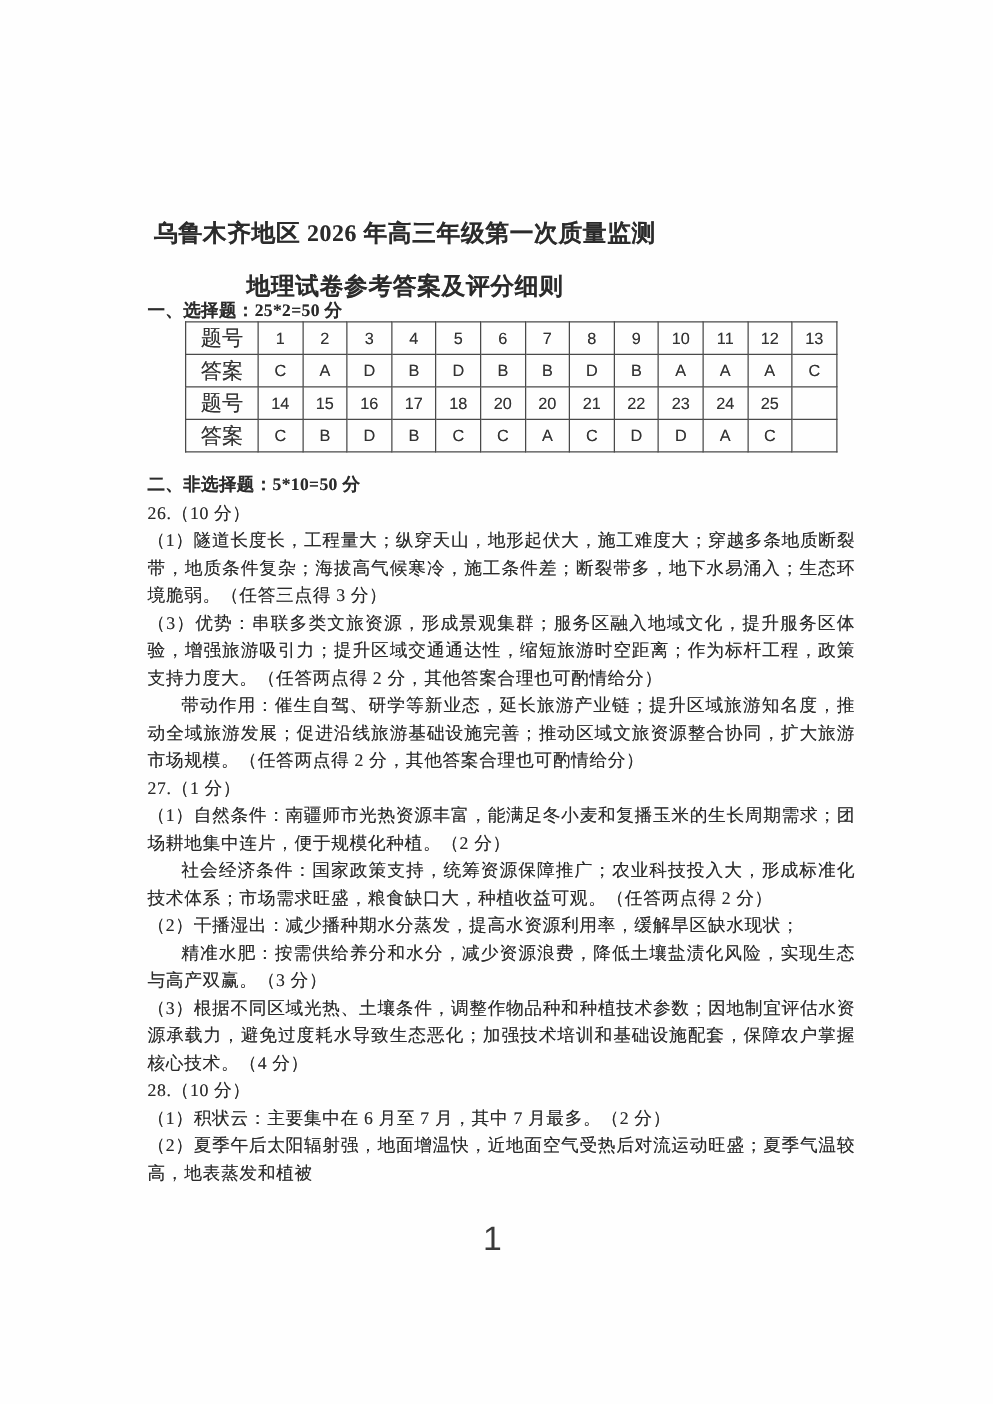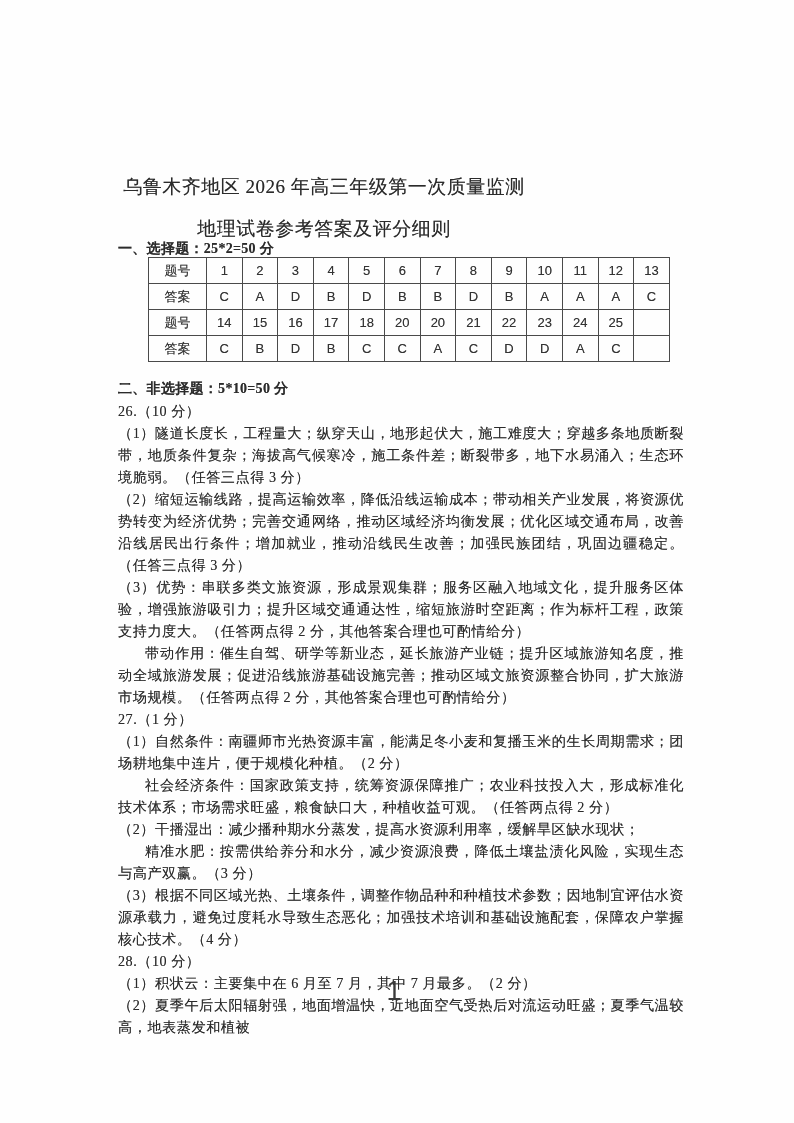--- a/index.html
+++ b/index.html
@@ -7,40 +7,40 @@
     position:relative;
     width:794px; height:1123px;
     background:#fefefe;
     font-family:"Liberation Serif","DejaVu Serif",serif;
     color:#2b2b2b;
     overflow:hidden;
     text-shadow:0 0 0.4px rgba(40,40,40,0.55);
   }
   .title {
     position:absolute; left:0; width:648px;
-    text-align:center; font-weight:normal; font-size:19px;
+    text-align:center; font-weight:bold; font-size:19px;
     letter-spacing:0.5px; white-space:nowrap;
   }
   #title1 { top:174px; }
   #title2 { top:216px; }
   .sec-heading { font-weight:bold; font-size:14px; letter-spacing:0.3px; }
   #sec1-heading { position:absolute; left:118px; top:240px; }
   table.answers {
     position:absolute; left:148px; top:257px;
     border-collapse:collapse;
     font-family:"Liberation Sans","DejaVu Sans",sans-serif;
   }
   table.answers td {
     border:1.6px solid #4a4a4a;
     width:34.6px; height:25px;
     text-align:center; vertical-align:middle;
     font-size:13px; padding:0; color:#333;
   }
   table.answers td.hdr {
-    width:57px; font-size:13px;
+    width:57px; font-size:17px;
     font-family:"Liberation Serif","DejaVu Serif",serif;
   }
   .body-flow {
     position:absolute; left:118px; top:378px; width:566px;
     font-size:14.2px; line-height:22px;
     text-align:justify; word-break:break-all;
     letter-spacing:0.5px;
   }
   .body-flow .sec-heading { text-align:left; }
   .qnum { margin:0; }
@@ -131,21 +131,20 @@
           <td></td>
         </tr>
       </tbody>
   </table>
 
   <div class="body-flow">
     <div class="sec-heading">二、非选择题：5*10=50 分</div>
 
   <div class="qnum">26.（10 分）</div>
       <div class="para">（1）隧道长度长，工程量大；纵穿天山，地形起伏大，施工难度大；穿越多条地质断裂带，地质条件复杂；海拔高气候寒冷，施工条件差；断裂带多，地下水易涌入；生态环境脆弱。（任答三点得 3 分）</div>
-      <div class="para">（2）缩短运输线路，提高运输效率，降低沿线运输成本；带动相关产业发展，将资源优势转变为经济优势；完善交通网络，推动区域经济均衡发展；优化区域交通布局，改善沿线居民出行条件；增加就业，推动沿线民生改善；加强民族团结，巩固边疆稳定。（任答三点得 3 分）</div>
       <div class="para">（3）优势：串联多类文旅资源，形成景观集群；服务区融入地域文化，提升服务区体验，增强旅游吸引力；提升区域交通通达性，缩短旅游时空距离；作为标杆工程，政策支持力度大。（任答两点得 2 分，其他答案合理也可酌情给分）</div>
       <div class="para indent">带动作用：催生自驾、研学等新业态，延长旅游产业链；提升区域旅游知名度，推动全域旅游发展；促进沿线旅游基础设施完善；推动区域文旅资源整合协同，扩大旅游市场规模。（任答两点得 2 分，其他答案合理也可酌情给分）</div>
       <div class="qnum">27.（1 分）</div>
       <div class="para">（1）自然条件：南疆师市光热资源丰富，能满足冬小麦和复播玉米的生长周期需求；团场耕地集中连片，便于规模化种植。（2 分）</div>
       <div class="para indent">社会经济条件：国家政策支持，统筹资源保障推广；农业科技投入大，形成标准化技术体系；市场需求旺盛，粮食缺口大，种植收益可观。（任答两点得 2 分）</div>
       <div class="para">（2）干播湿出：减少播种期水分蒸发，提高水资源利用率，缓解旱区缺水现状；</div>
       <div class="para indent">精准水肥：按需供给养分和水分，减少资源浪费，降低土壤盐渍化风险，实现生态与高产双赢。（3 分）</div>
       <div class="para">（3）根据不同区域光热、土壤条件，调整作物品种和种植技术参数；因地制宜评估水资源承载力，避免过度耗水导致生态恶化；加强技术培训和基础设施配套，保障农户掌握核心技术。（4 分）</div>
       <div class="qnum">28.（10 分）</div>
       <div class="para">（1）积状云：主要集中在 6 月至 7 月，其中 7 月最多。（2 分）</div>

